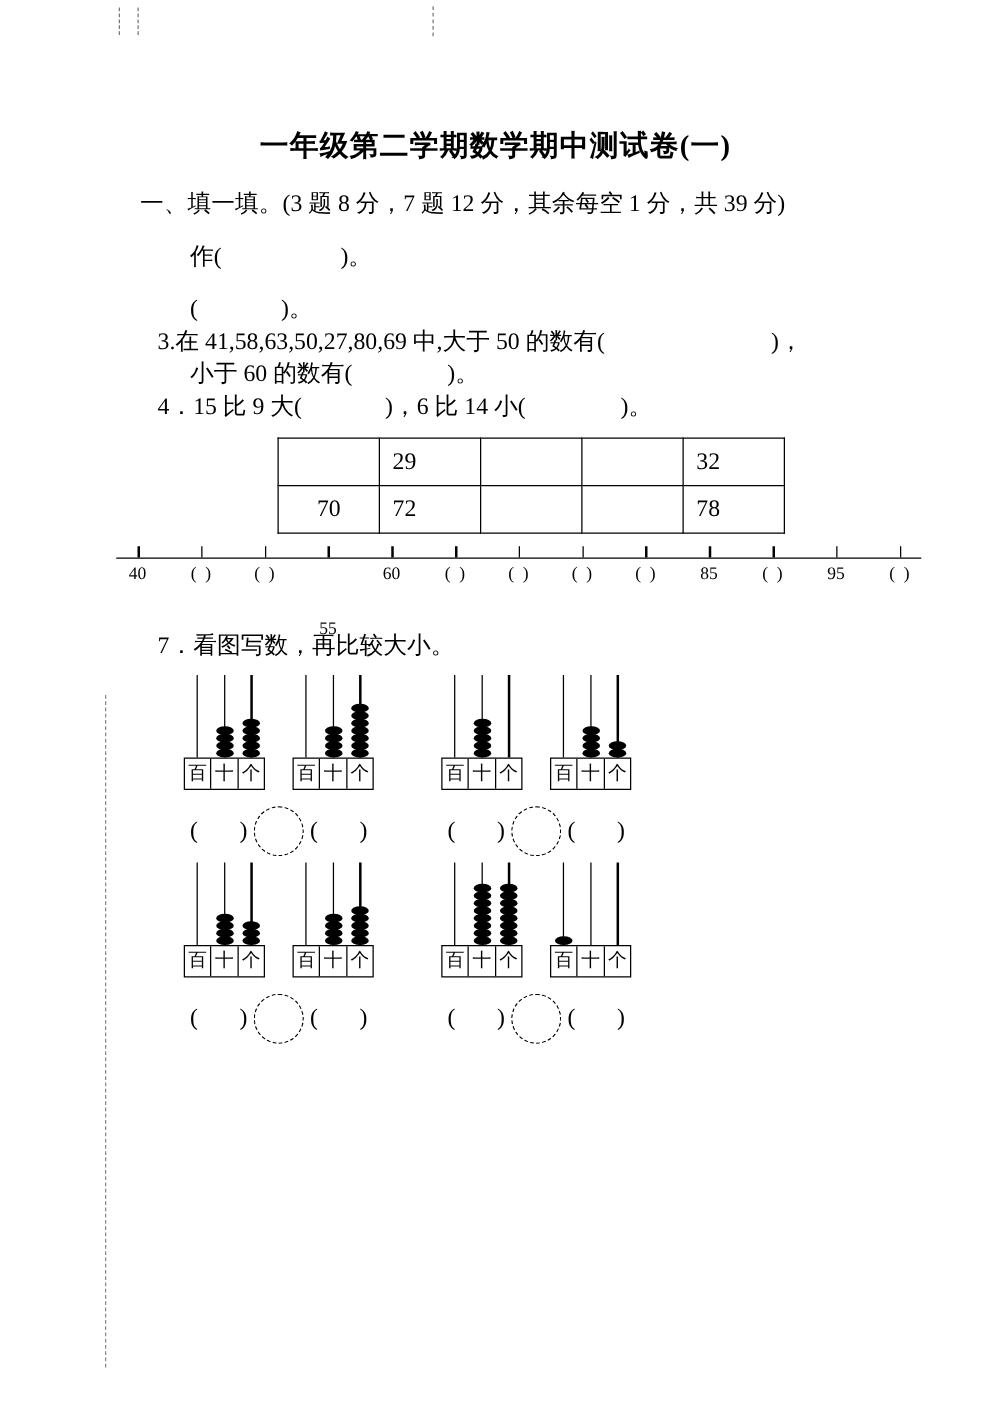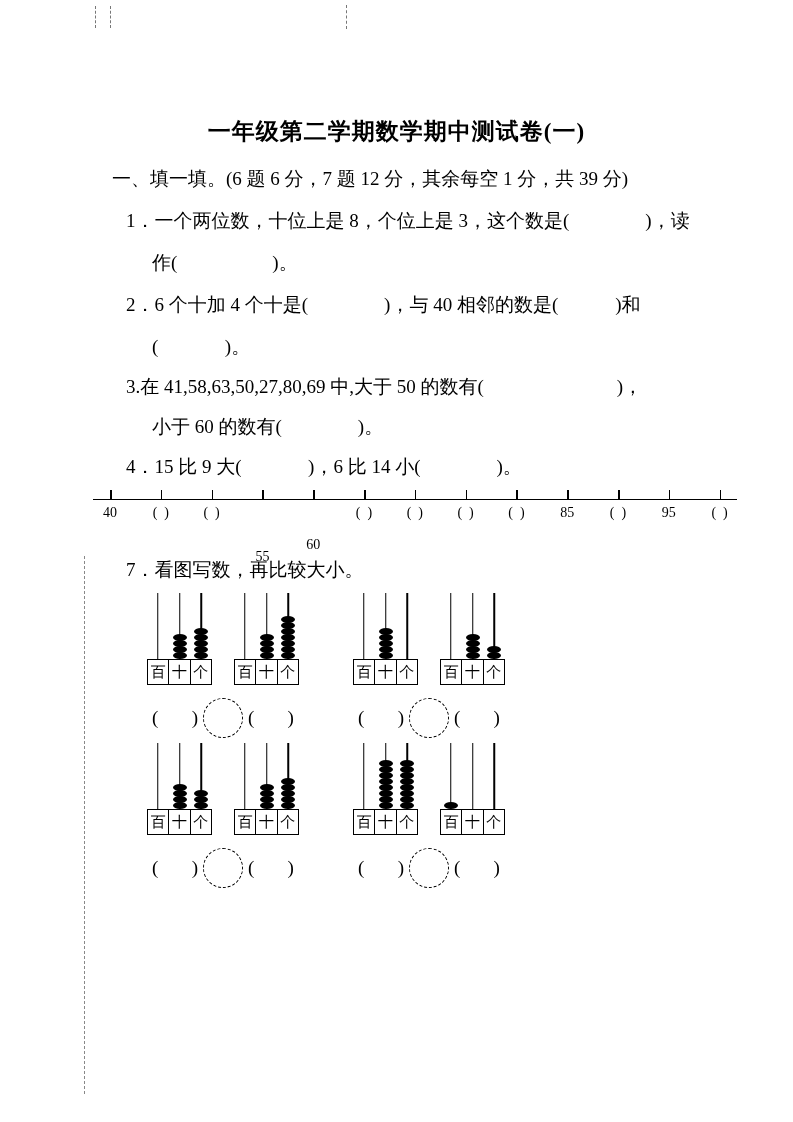--- a/index.html
+++ b/index.html
@@ -1,23 +1,23 @@
 <!DOCTYPE html>
 <html><head>
 <meta charset="utf-8">
 <style>
   html,body{margin:0;padding:0;background:#fff;}
   .page{position:relative;width:793px;height:1122px;background:#fff;color:#000;
         font-family:"Liberation Serif","DejaVu Serif",serif;font-size:19px;overflow:hidden;}
-  .title{font-size:23px;font-weight:bold;text-align:center;margin:16px;padding-top:100px;letter-spacing:1px;}
+  .title{font-size:23px;font-weight:bold;text-align:center;margin:1px;padding-top:100px;letter-spacing:1px;}
   .line{margin:16px 40px 0 112px;line-height:26px;white-space:pre-wrap;}
   .section{margin-top:19px;}
   .q{text-indent:14px;}
   .cont{text-indent:40px;}
-  .mt14{margin-top:14px;}
+  .mt14{margin-top:0;}
   
   .q6-table{border-collapse:collapse;margin:11px 0 0 222px;}
   .q6-table td{width:70px;height:37px;border:1.5px solid #000;font-size:19px;
                padding:0 0 0 10px;vertical-align:middle;white-space:pre;}
   .q6-table td.ctr{text-align:center;padding-left:0;}
   
   .numberline{position:relative;height:44px;margin:13px 0 0 93px;width:660px;}
   .nl-line{position:absolute;top:6px;left:0;width:644px;border-top:1.5px solid #000;}
   .nl-tick{position:absolute;top:-3px;width:1.5px;height:9px;background:#000;}
   .nl-label{position:absolute;top:12px;font-size:14px;transform:translateX(-50%);white-space:pre;}
@@ -49,46 +49,62 @@
 <body>
 
 <div class="page">
   <div class="scan-mark mark-a"></div>
   <div class="scan-mark mark-b"></div>
   <div class="scan-mark mark-c"></div>
   <div class="scan-line-left"></div>
 
   <h1 class="title">一年级第二学期数学期中测试卷(一)</h1>
 
-  <div class="line section">一、填一填。(6 题 6 分，7 题 12 分，其余每空 1 分，共 39 分)</div>
-
-  <div class="line q">1．一个两位数，十位上是 8，个位上是 3，这个数是(                )，读</div>
+  <div class="line section">一、填一填。(3 题 8 分，7 题 12 分，其余每空 1 分，共 39 分)</div>
+
   <div class="line cont">作(                    )。</div>
 
-  <div class="line q">2．6 个十加 4 个十是(                )，与 40 相邻的数是(            )和</div>
   <div class="line cont">(              )。</div>
 
   <div class="line q mt14">3.在 41,58,63,50,27,80,69 中,大于 50 的数有(                            )，</div>
   <div class="line cont mt14">小于 60 的数有(                )。</div>
 
   <div class="line q mt14">4．15 比 9 大(              )，6 比 14 小(                )。</div>
 
+  <table class="q6-table">
+    <tbody id="q6-tbody">
+        <tr>
+          <td></td>
+          <td>29</td>
+          <td></td>
+          <td></td>
+          <td>32</td>
+        </tr>
+        <tr>
+          <td class="ctr">70</td>
+          <td>72</td>
+          <td></td>
+          <td></td>
+          <td>78</td>
+        </tr>
+      </tbody>
+  </table>
 
   <div class="numberline" id="numberline">
       <div class="nl-line"></div>
       <div class="nl-tick" style="left: 17px;"></div>
       <div class="nl-label" style="left: 17px;">40</div>
       <div class="nl-tick" style="left: 67.8px;"></div>
       <div class="nl-label" style="left: 67.8px;">(  )</div>
       <div class="nl-tick" style="left: 118.6px;"></div>
       <div class="nl-label" style="left: 118.6px;">(  )</div>
       <div class="nl-tick" style="left: 169.4px;"></div>
       <div class="nl-label" style="left: 169.4px; margin-top: 44px;">55</div>
       <div class="nl-tick" style="left: 220.2px;"></div>
-      <div class="nl-label" style="left: 220.2px; margin-top: 32px;">60</div>
+      <div class="nl-label" style="left: 220.2px;">60</div>
       <div class="nl-tick" style="left: 271px;"></div>
       <div class="nl-label" style="left: 271px;">(  )</div>
       <div class="nl-tick" style="left: 321.8px;"></div>
       <div class="nl-label" style="left: 321.8px;">(  )</div>
       <div class="nl-tick" style="left: 372.6px;"></div>
       <div class="nl-label" style="left: 372.6px;">(  )</div>
       <div class="nl-tick" style="left: 423.4px;"></div>
       <div class="nl-label" style="left: 423.4px;">(  )</div>
       <div class="nl-tick" style="left: 474.2px;"></div>
       <div class="nl-label" style="left: 474.2px;">85</div>

